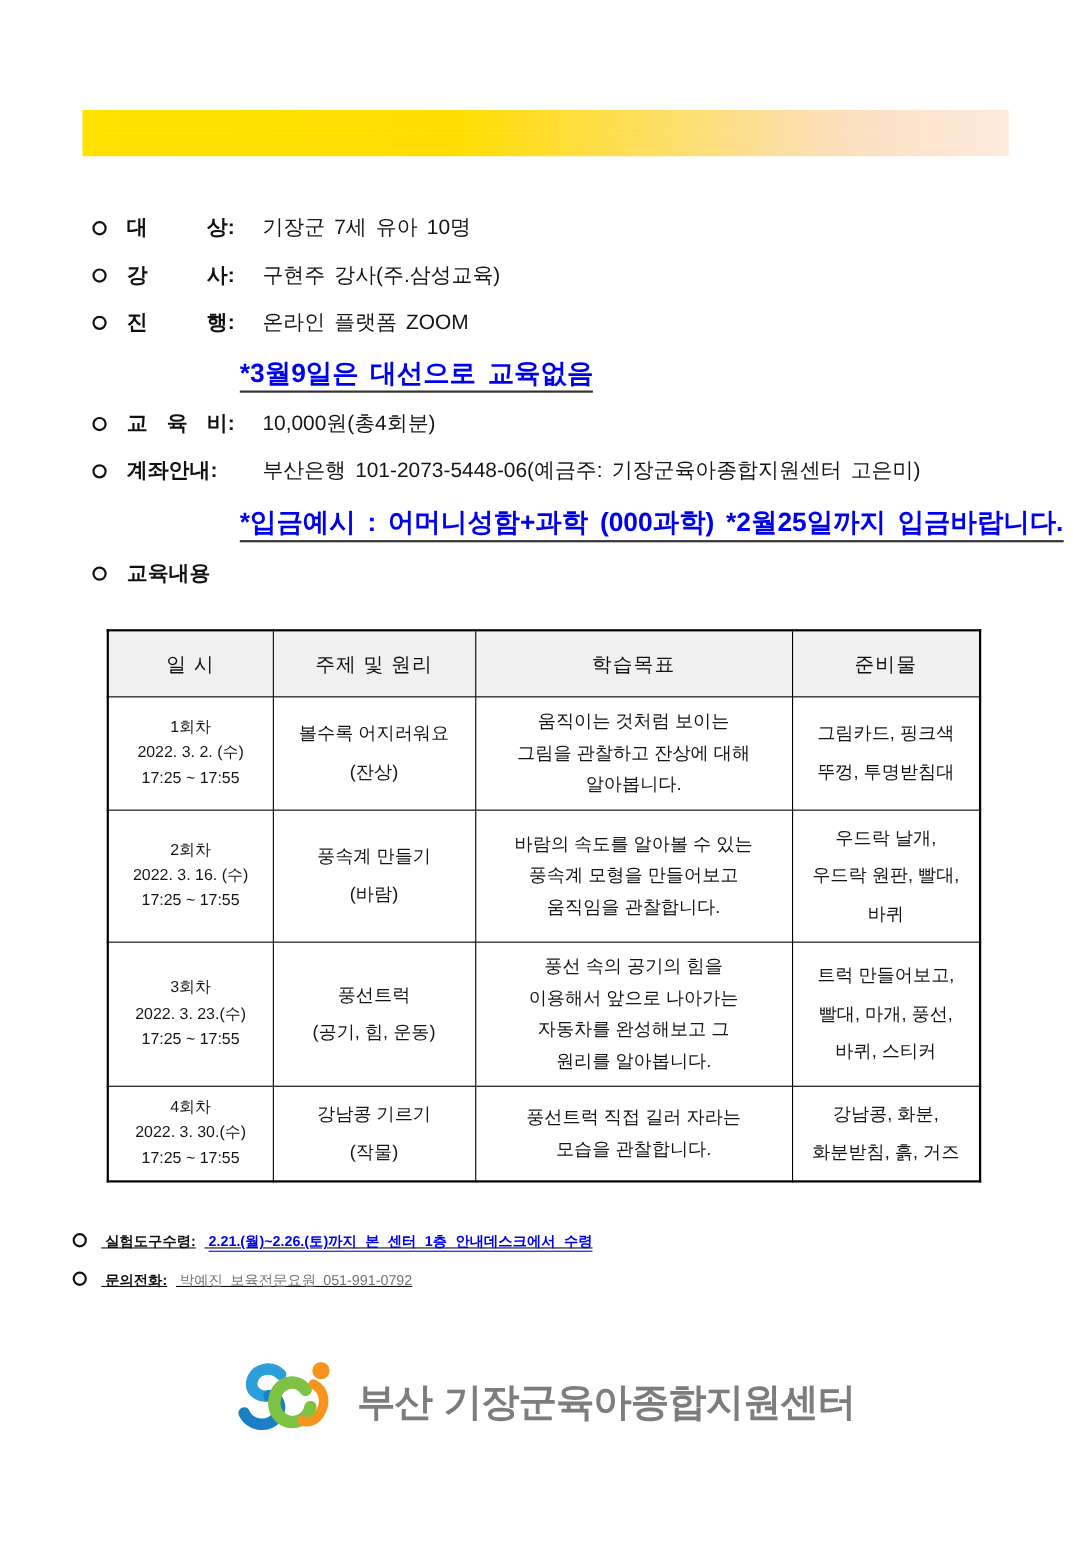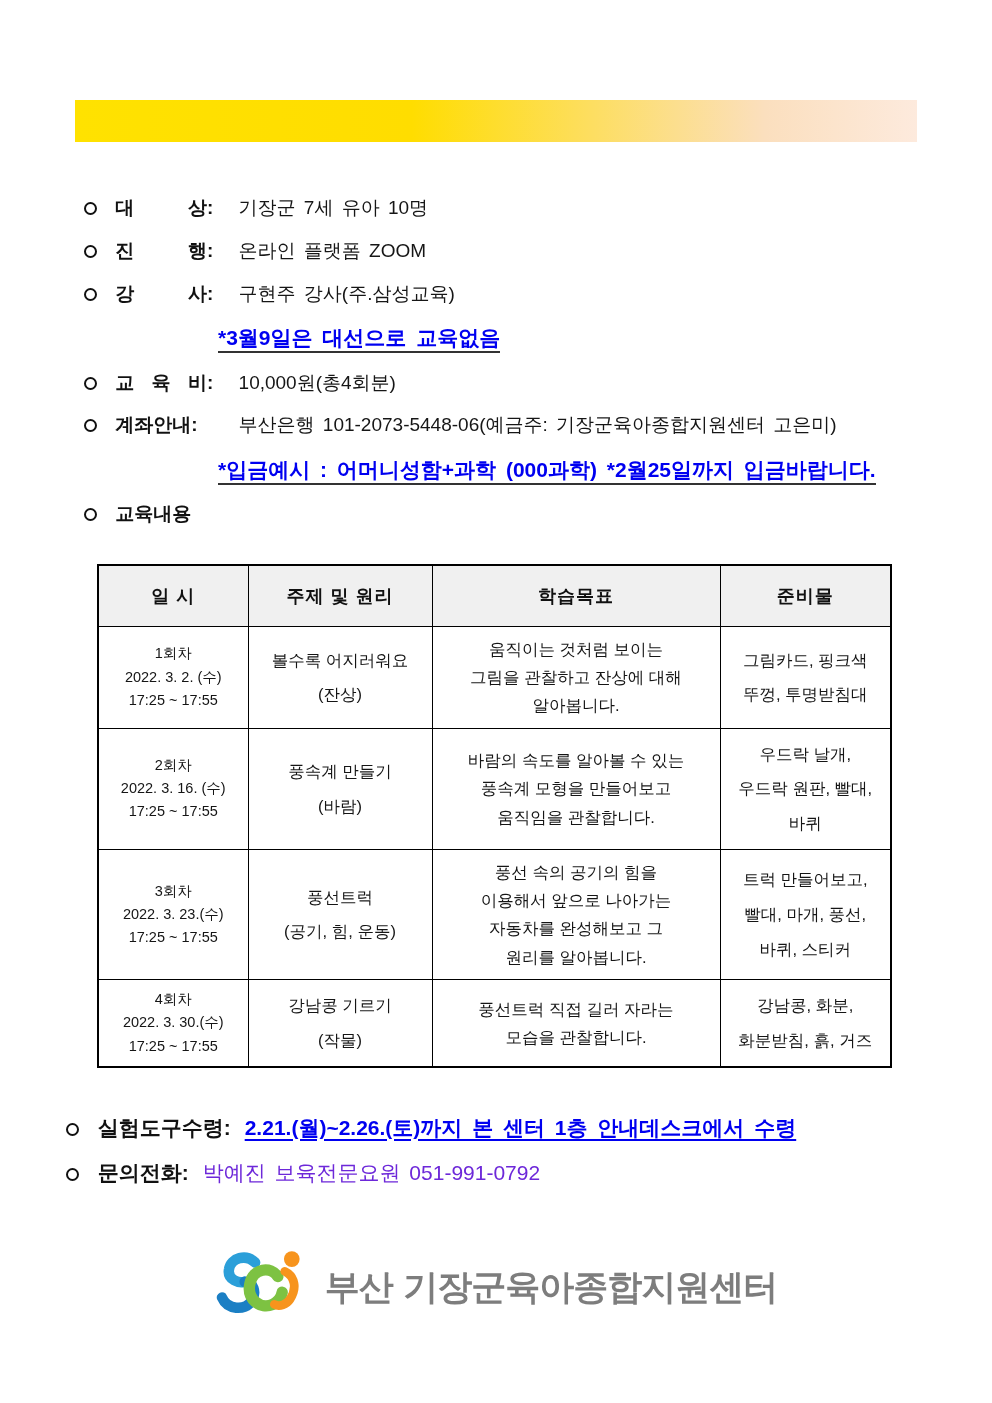--- a/index.html
+++ b/index.html
@@ -62,21 +62,21 @@
     text-align: justify;
     text-align-last: justify;
     vertical-align: baseline;
     margin-right: 20px;
   }
   .info-label.no-justify { text-align-last: left; }
   .info-value { font-weight: 400; color: #161616; word-spacing: 3px; }
   .note-row {
     padding-left: 146px;
     margin-bottom: 19px;
-    font-size: 21px;
+    font-size: 24px;
     line-height: 1.3;
     white-space: nowrap;
   }
   .note-text {
     color: #0000f0;
     font-weight: 700;
     word-spacing: 4px;
     border-bottom: 2px solid #333;
     padding-bottom: 2px;
   }
@@ -92,50 +92,51 @@
   table.curriculum th, table.curriculum td {
     border: 1.5px solid #000;
     text-align: center;
     vertical-align: middle;
     white-space: pre-line;
     padding: 8px 4px;
   }
   table.curriculum th {
     background: #f0f0f0;
     font-size: 18px;
-    font-weight: 700;
+    font-weight: 400;
     height: 61px;
     letter-spacing: 1px;
   }
   col.c0 { width: 150px; }
   col.c1 { width: 184px; }
   col.c2 { width: 288px; }
   col.c3 { width: 171px; }
   td.session { font-size: 14.5px; line-height: 1.6; color: #151515; }
   td.topic   { font-size: 16.5px; line-height: 2.1; color: #151515; }
   td.goal    { font-size: 16.5px; line-height: 1.72; color: #151515; }
   td.materials { font-size: 16.5px; line-height: 2.1; color: #151515; }
 
   
   .footer-list { margin: 46px 0 0 -6px; }
   .footer-row {
     margin-bottom: 18px;
-    font-size: 21px;
+    font-size: 13px;
     line-height: 1.3;
     white-space: nowrap;
+    text-decoration: underline;
   }
   .footer-label { font-weight: 700; margin-right: 8px; }
   .footer-link {
     color: #0000f0;
     font-weight: 700;
     word-spacing: 4px;
     text-decoration: underline;
     text-underline-offset: 4px;
   }
-  .footer-plain { font-weight: 400; color: #6d28d9; word-spacing: 3px; }
+  .footer-plain { font-weight: 400; color: #737373; word-spacing: 3px; }
 
   
   .logo-block {
     margin-top: 58px;
     display: flex;
     align-items: center;
     justify-content: center;
     gap: 14px;
   }
   .logo-mark { width: 96px; height: 86px; flex: 0 0 auto; }
@@ -158,28 +159,28 @@
   <div class="info-list">
 
     <div class="info-row">
       <span class="bullet"></span>
       <span class="info-label">대 상:</span>
       <span class="info-value">기장군 7세 유아 10명</span>
     </div>
 
     <div class="info-row">
       <span class="bullet"></span>
+      <span class="info-label">강 사:</span>
+      <span class="info-value">구현주 강사(주.삼성교육)</span>
+    </div>
+
+    <div class="info-row">
+      <span class="bullet"></span>
       <span class="info-label">진 행:</span>
       <span class="info-value">온라인 플랫폼 ZOOM</span>
-    </div>
-
-    <div class="info-row">
-      <span class="bullet"></span>
-      <span class="info-label">강 사:</span>
-      <span class="info-value">구현주 강사(주.삼성교육)</span>
     </div>
 
 
     <div class="note-row">
       <span class="note-text">*3월9일은 대선으로 교육없음</span>
     </div>
 
     <div class="info-row">
       <span class="bullet"></span>
       <span class="info-label">교 육 비:</span>

